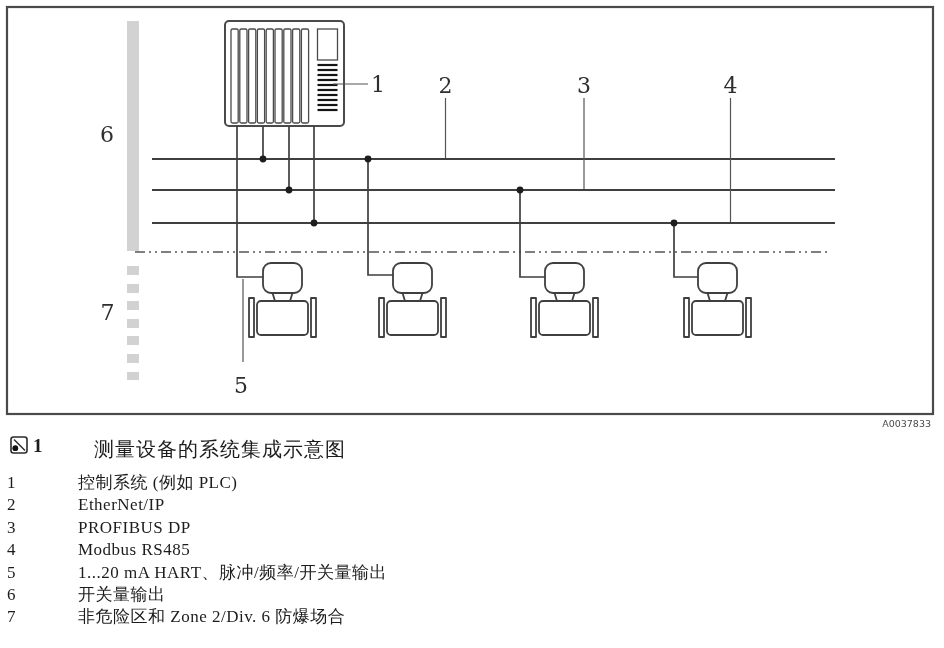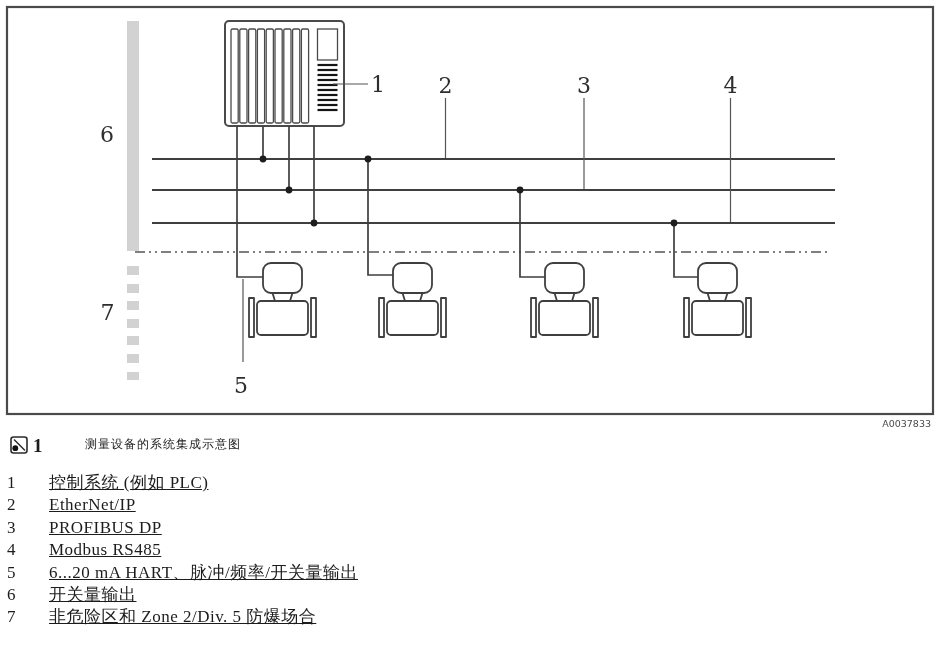--- a/index.html
+++ b/index.html
@@ -4,25 +4,25 @@
 <style>
   html,body{margin:0;padding:0;background:#fff;}
   .screen{position:relative;width:944px;height:648px;background:#ffffff;overflow:hidden;
           font-family:"Liberation Serif",serif;color:#1c1c1c;}
   .diagram-svg{position:absolute;left:0;top:0;}
   .num-label{font-family:"DejaVu Serif",serif;font-size:22px;fill:#2e2e2e;}
   .artifact{font-family:"DejaVu Sans",sans-serif;font-size:9.5px;fill:#4a4a4a;}
   .caption{position:absolute;left:10px;top:435px;height:22px;width:600px;}
   .caption .fig-icon{position:absolute;left:0;top:1px;}
   .caption .fig-num{position:absolute;left:23px;top:0;font-size:19px;font-weight:bold;}
-  .caption .fig-title{position:absolute;left:75px;top:1px;font-size:12px;letter-spacing:1px;}
+  .caption .fig-title{position:absolute;left:84px;top:1px;font-size:20px;letter-spacing:1px;}
   .legend{position:absolute;left:0;top:472px;width:930px;}
   .legend-row{position:relative;line-height:22.4px;font-size:17px;}
   .legend-num{position:absolute;left:7px;top:0;width:40px;}
-  .legend-text{display:block;padding-left:49px;letter-spacing:0.5px;text-decoration:underline;}
+  .legend-text{display:block;padding-left:78px;letter-spacing:0.5px;}
 </style>
 </head>
 <body>
 
 <div class="screen">
 
   <svg class="diagram-svg" width="944" height="432" viewBox="0 0 944 432">
 
     <rect x="7" y="7" width="926" height="407" fill="none" stroke="#4a4a4a" stroke-width="2.2"></rect>
 
@@ -167,25 +167,25 @@
     <div class="legend-row">
       <span class="legend-num">3</span>
       <span class="legend-text">PROFIBUS DP</span>
     </div>
     <div class="legend-row">
       <span class="legend-num">4</span>
       <span class="legend-text">Modbus RS485</span>
     </div>
     <div class="legend-row">
       <span class="legend-num">5</span>
-      <span class="legend-text">6...20 mA HART、脉冲/频率/开关量输出</span>
+      <span class="legend-text">1...20 mA HART、脉冲/频率/开关量输出</span>
     </div>
     <div class="legend-row">
       <span class="legend-num">6</span>
       <span class="legend-text">开关量输出</span>
     </div>
     <div class="legend-row">
       <span class="legend-num">7</span>
-      <span class="legend-text">非危险区和 Zone 2/Div. 5 防爆场合</span>
+      <span class="legend-text">非危险区和 Zone 2/Div. 6 防爆场合</span>
     </div>
   </div>
 
 </div>
 
 </body></html>

